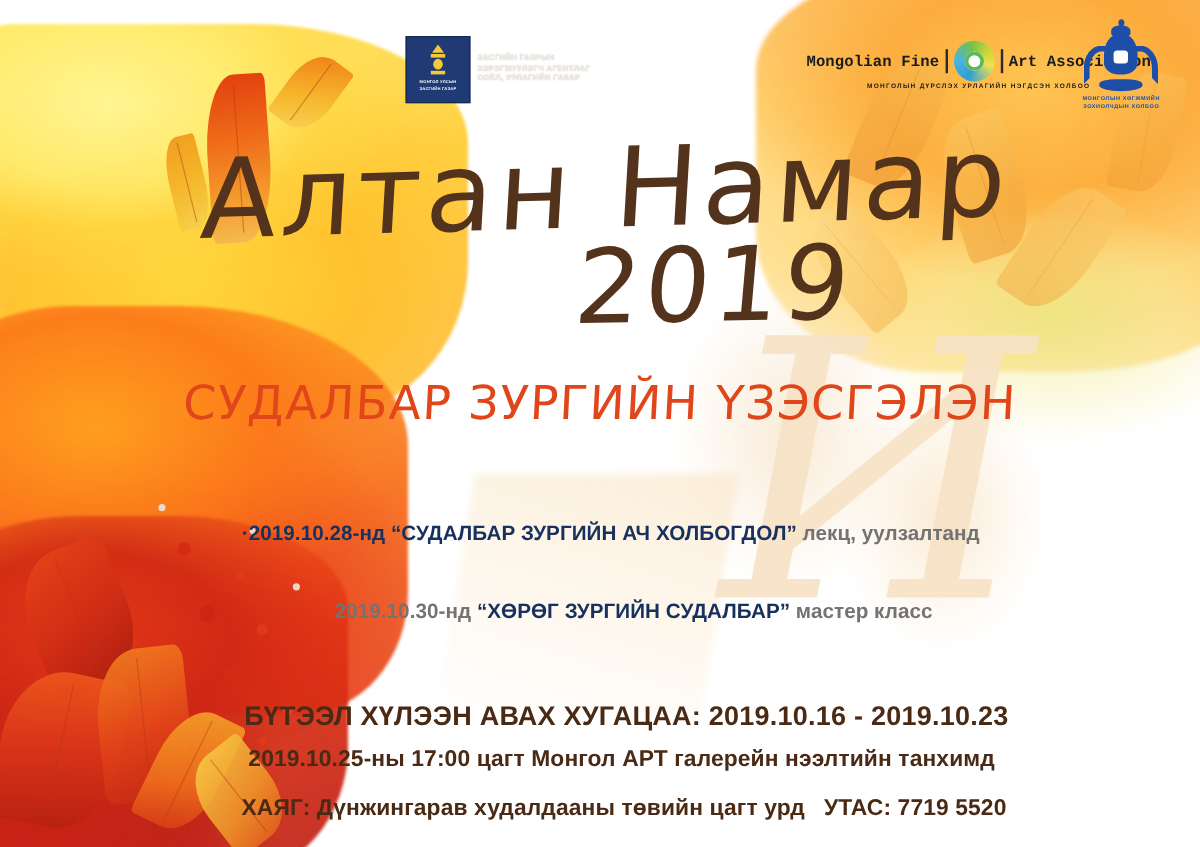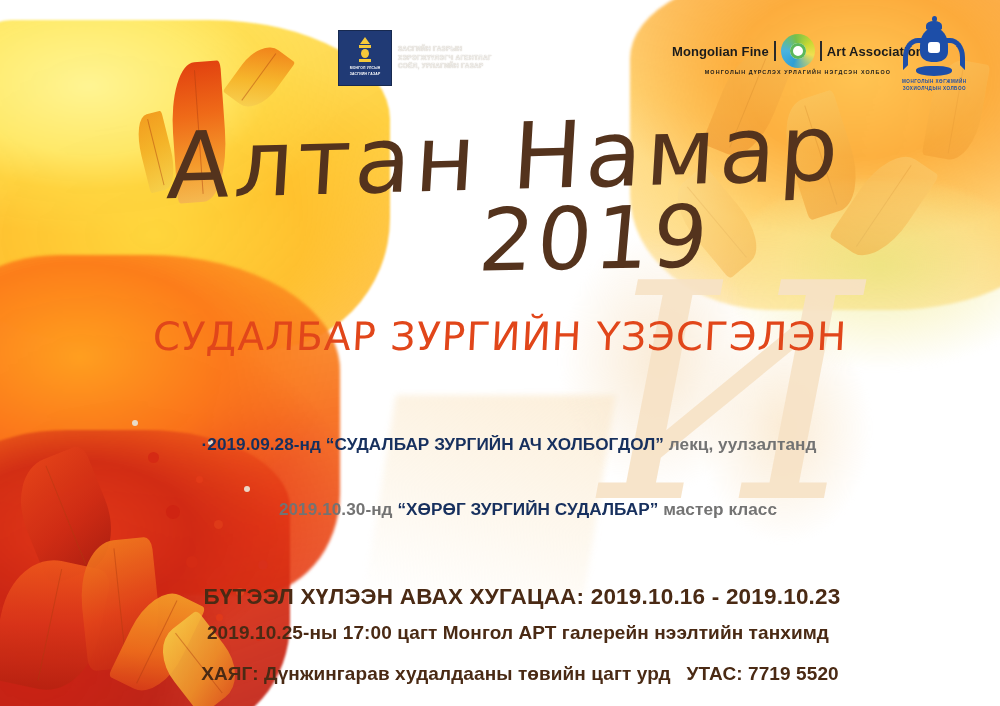--- a/index.html
+++ b/index.html
@@ -160,21 +160,21 @@
   #logo-gallery .gname{
     margin-top:2px;color:#b08237;font-size:11.5px;letter-spacing:.7px;
     font-style:italic;font-family:"Liberation Sans",sans-serif;font-weight:600;
   }
 
   
   #logo-mfaa{left:672px;top:6px;flex-direction:column;align-items:center;}
   #logo-mfaa .row{display:flex;align-items:center;gap:5px;}
   #logo-mfaa .w{
     color:#1b1b1b;font-size:13px;font-weight:bold;letter-spacing:.1px;
-    font-family:Liberation Sans, sans-serif;
+    font-family:Liberation Mono, monospace;
   }
   #logo-mfaa .bar{width:2px;height:20px;background:#2a2a2a;}
   #logo-mfaa .spiral{
     width:34px;height:34px;border-radius:50%;
     background:conic-gradient(from 200deg,#2f9fd4 0deg,#49b3e0 70deg,#76c04a 150deg,#c8d832 215deg,#f0e050 265deg,#2f9fd4 360deg);
     position:relative;
   }
   #logo-mfaa .spiral:after{
     content:"";position:absolute;left:9px;top:9px;width:16px;height:16px;
     border-radius:50%;background:#ffffff;
@@ -416,21 +416,21 @@
   </div>
 
   <div id="title-block">
     <div id="title-main">Алтан Намар</div>
     <div id="title-year">2019</div>
   </div>
 
   <div id="subtitle">СУДАЛБАР ЗУРГИЙН ҮЗЭСГЭЛЭН</div>
 
   <div class="event" id="event-1">
-    <span class="ev-line l1"><span class="t-navy">·2019.09.28-нд </span><span class="t-navy">“СУДАЛБАР ЗУРГИЙН АЧ ХОЛБОГДОЛ” </span><span class="t-orange">лекц, уулзалтанд</span></span>
+    <span class="ev-line l1"><span class="t-navy">·2019.10.28-нд </span><span class="t-navy">“СУДАЛБАР ЗУРГИЙН АЧ ХОЛБОГДОЛ” </span><span class="t-orange">лекц, уулзалтанд</span></span>
   </div>
   <div class="event" id="event-2">
     <span class="ev-line l1"><span class="t-orange">2019.10.30-нд </span><span class="t-navy">“ХӨРӨГ ЗУРГИЙН СУДАЛБАР” </span><span class="t-orange">мастер класс</span></span>
   </div>
 
   <div id="footer">
     <div id="deadline" style="position:absolute;left:0;width:1000px;">БҮТЭЭЛ ХҮЛЭЭН АВАХ ХУГАЦАА: 2019.10.16 - 2019.10.23</div>
     <div id="opening" style="position:absolute;left:0;width:1000px;">2019.10.25-ны 17:00 цагт Монгол АРТ галерейн нээлтийн танхимд</div>
     <div id="address-row" style="position:absolute;left:0;width:1000px;">
       <span>ХАЯГ: Дүнжингарав худалдааны төвийн цагт урд</span><span class="gap"></span><span>УТАС: 7719 5520</span>

